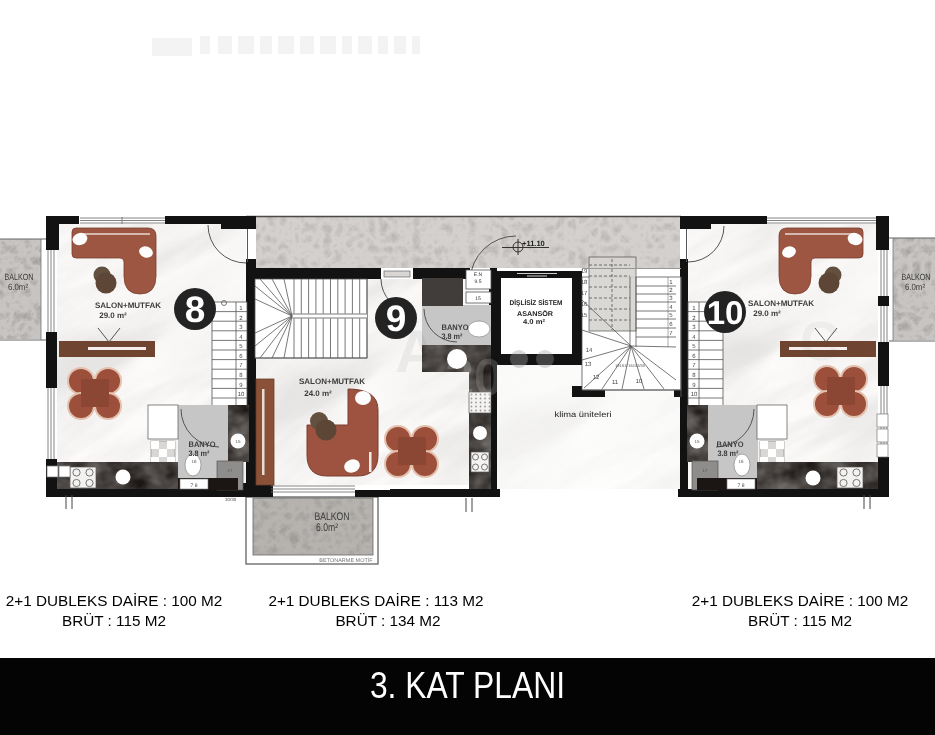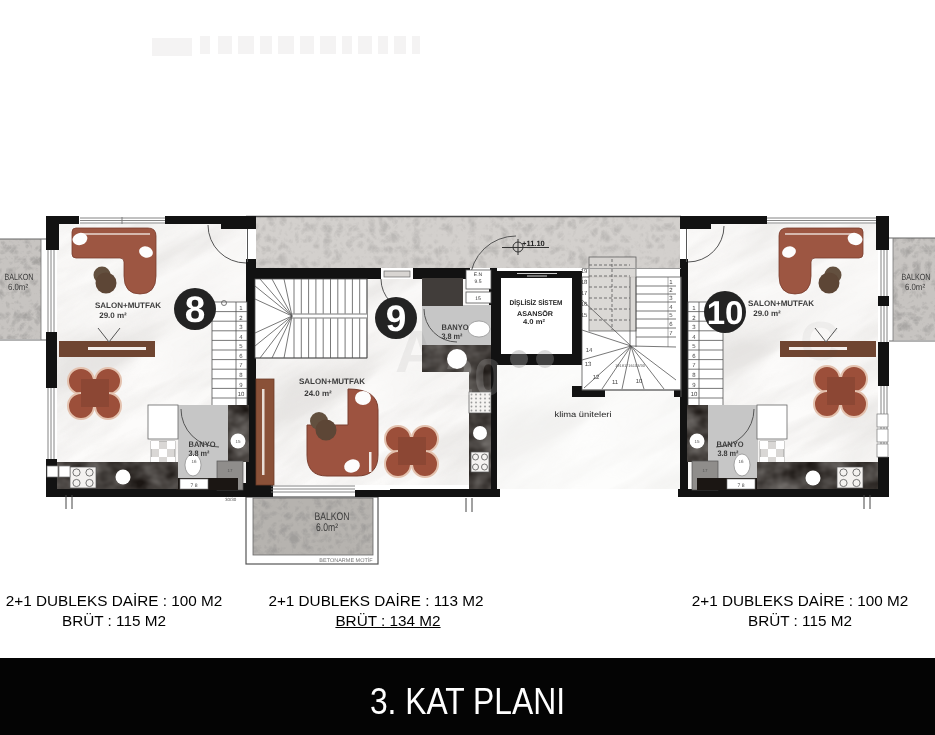--- a/index.html
+++ b/index.html
@@ -591,19 +591,19 @@
 <g font-family="Liberation Sans,sans-serif" font-weight="bold">
 <text x="395" y="372" font-size="60" fill="#4a4a4a" opacity="0.07">A</text>
 <text x="445" y="395" font-size="52" fill="#ffffff" opacity="0.16">20</text>
 <text x="800" y="360" font-size="55" fill="#4a4a4a" opacity="0.05">C</text>
 </g>
 </svg>
 
 <div style="position:absolute;left:0px;top:592px;width:228px;text-align:center;font-size:15.3px;color:#000;">2+1 DUBLEKS DAİRE : 100 M2</div>
 <div style="position:absolute;left:0px;top:612px;width:228px;text-align:center;font-size:15.3px;color:#000;">BRÜT : 115 M2</div>
 <div style="position:absolute;left:262px;top:592px;width:228px;text-align:center;font-size:15.3px;color:#000;">2+1 DUBLEKS DAİRE : 113 M2</div>
-<div style="position:absolute;left:274px;top:612px;width:228px;text-align:center;font-size:15.3px;color:#000;text-decoration:underline;">BRÜT : 134 M2</div>
+<div style="position:absolute;left:274px;top:612px;width:228px;text-align:center;font-size:15.3px;color:#000;">BRÜT : 134 M2</div>
 <div style="position:absolute;left:686px;top:592px;width:228px;text-align:center;font-size:15.3px;color:#000;">2+1 DUBLEKS DAİRE : 100 M2</div>
 <div style="position:absolute;left:686px;top:612px;width:228px;text-align:center;font-size:15.3px;color:#000;">BRÜT : 115 M2</div>
 <div style="position:absolute;left:0;top:658px;width:935px;height:77px;background:#040404;">
-<div style="text-align:center;padding-top:23px;"><span style="display:inline-block;font-size:37px;color:#fff;transform:scaleX(0.86);transform-origin:center;">3. KAT PLANI</span></div>
+<div style="text-align:center;padding-top:7px;"><span style="display:inline-block;font-size:37px;color:#fff;transform:scaleX(0.86);transform-origin:center;">3. KAT PLANI</span></div>
 </div>
 </div>
 
 </body></html>

